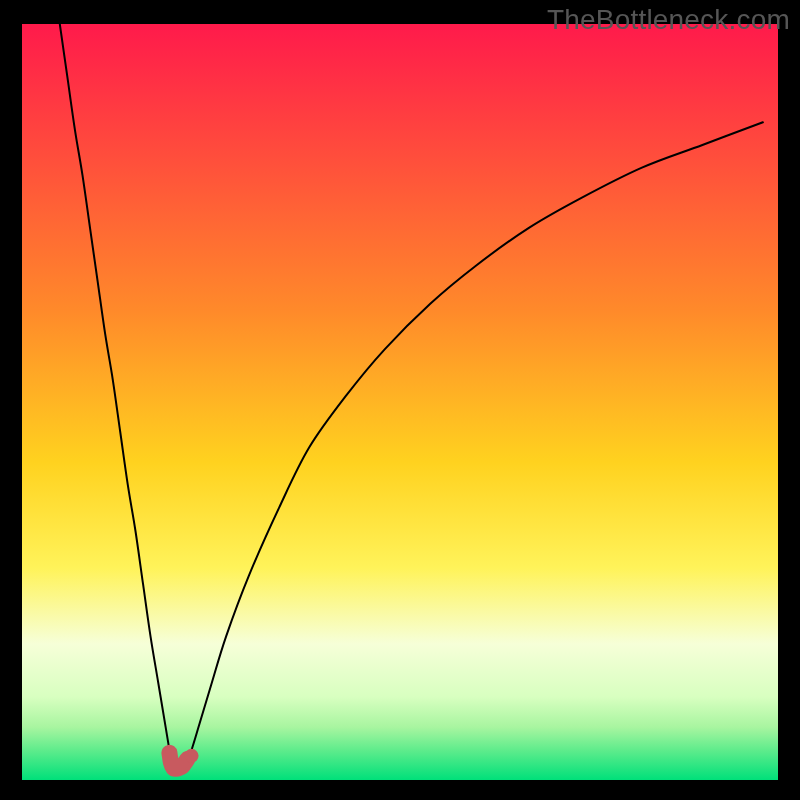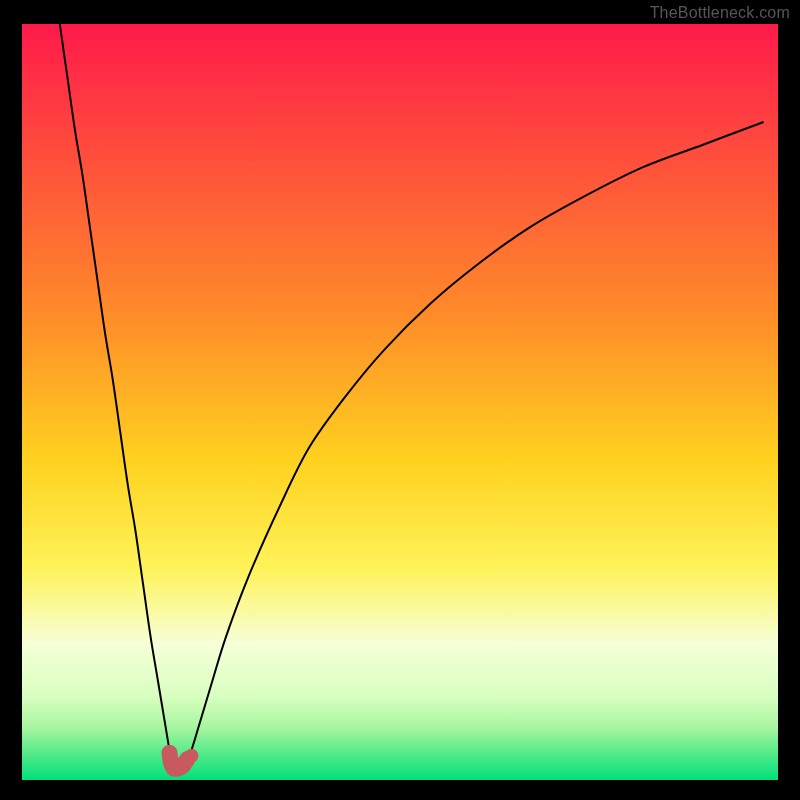--- a/index.html
+++ b/index.html
@@ -14,21 +14,21 @@
     position: relative;
     width: 800px;
     height: 800px;
     background: #000;
   }
   .attribution {
     position: absolute;
     top: 4px;
     right: 10px;
     color: #565656;
-    font-size: 16px;
+    font-size: 28px;
     font-weight: 400;
     letter-spacing: 0.2px;
     z-index: 10;
   }
   .plot-wrap {
     position: absolute;
     left: 22px;
     top: 24px;
     width: 756px;
     height: 756px;

